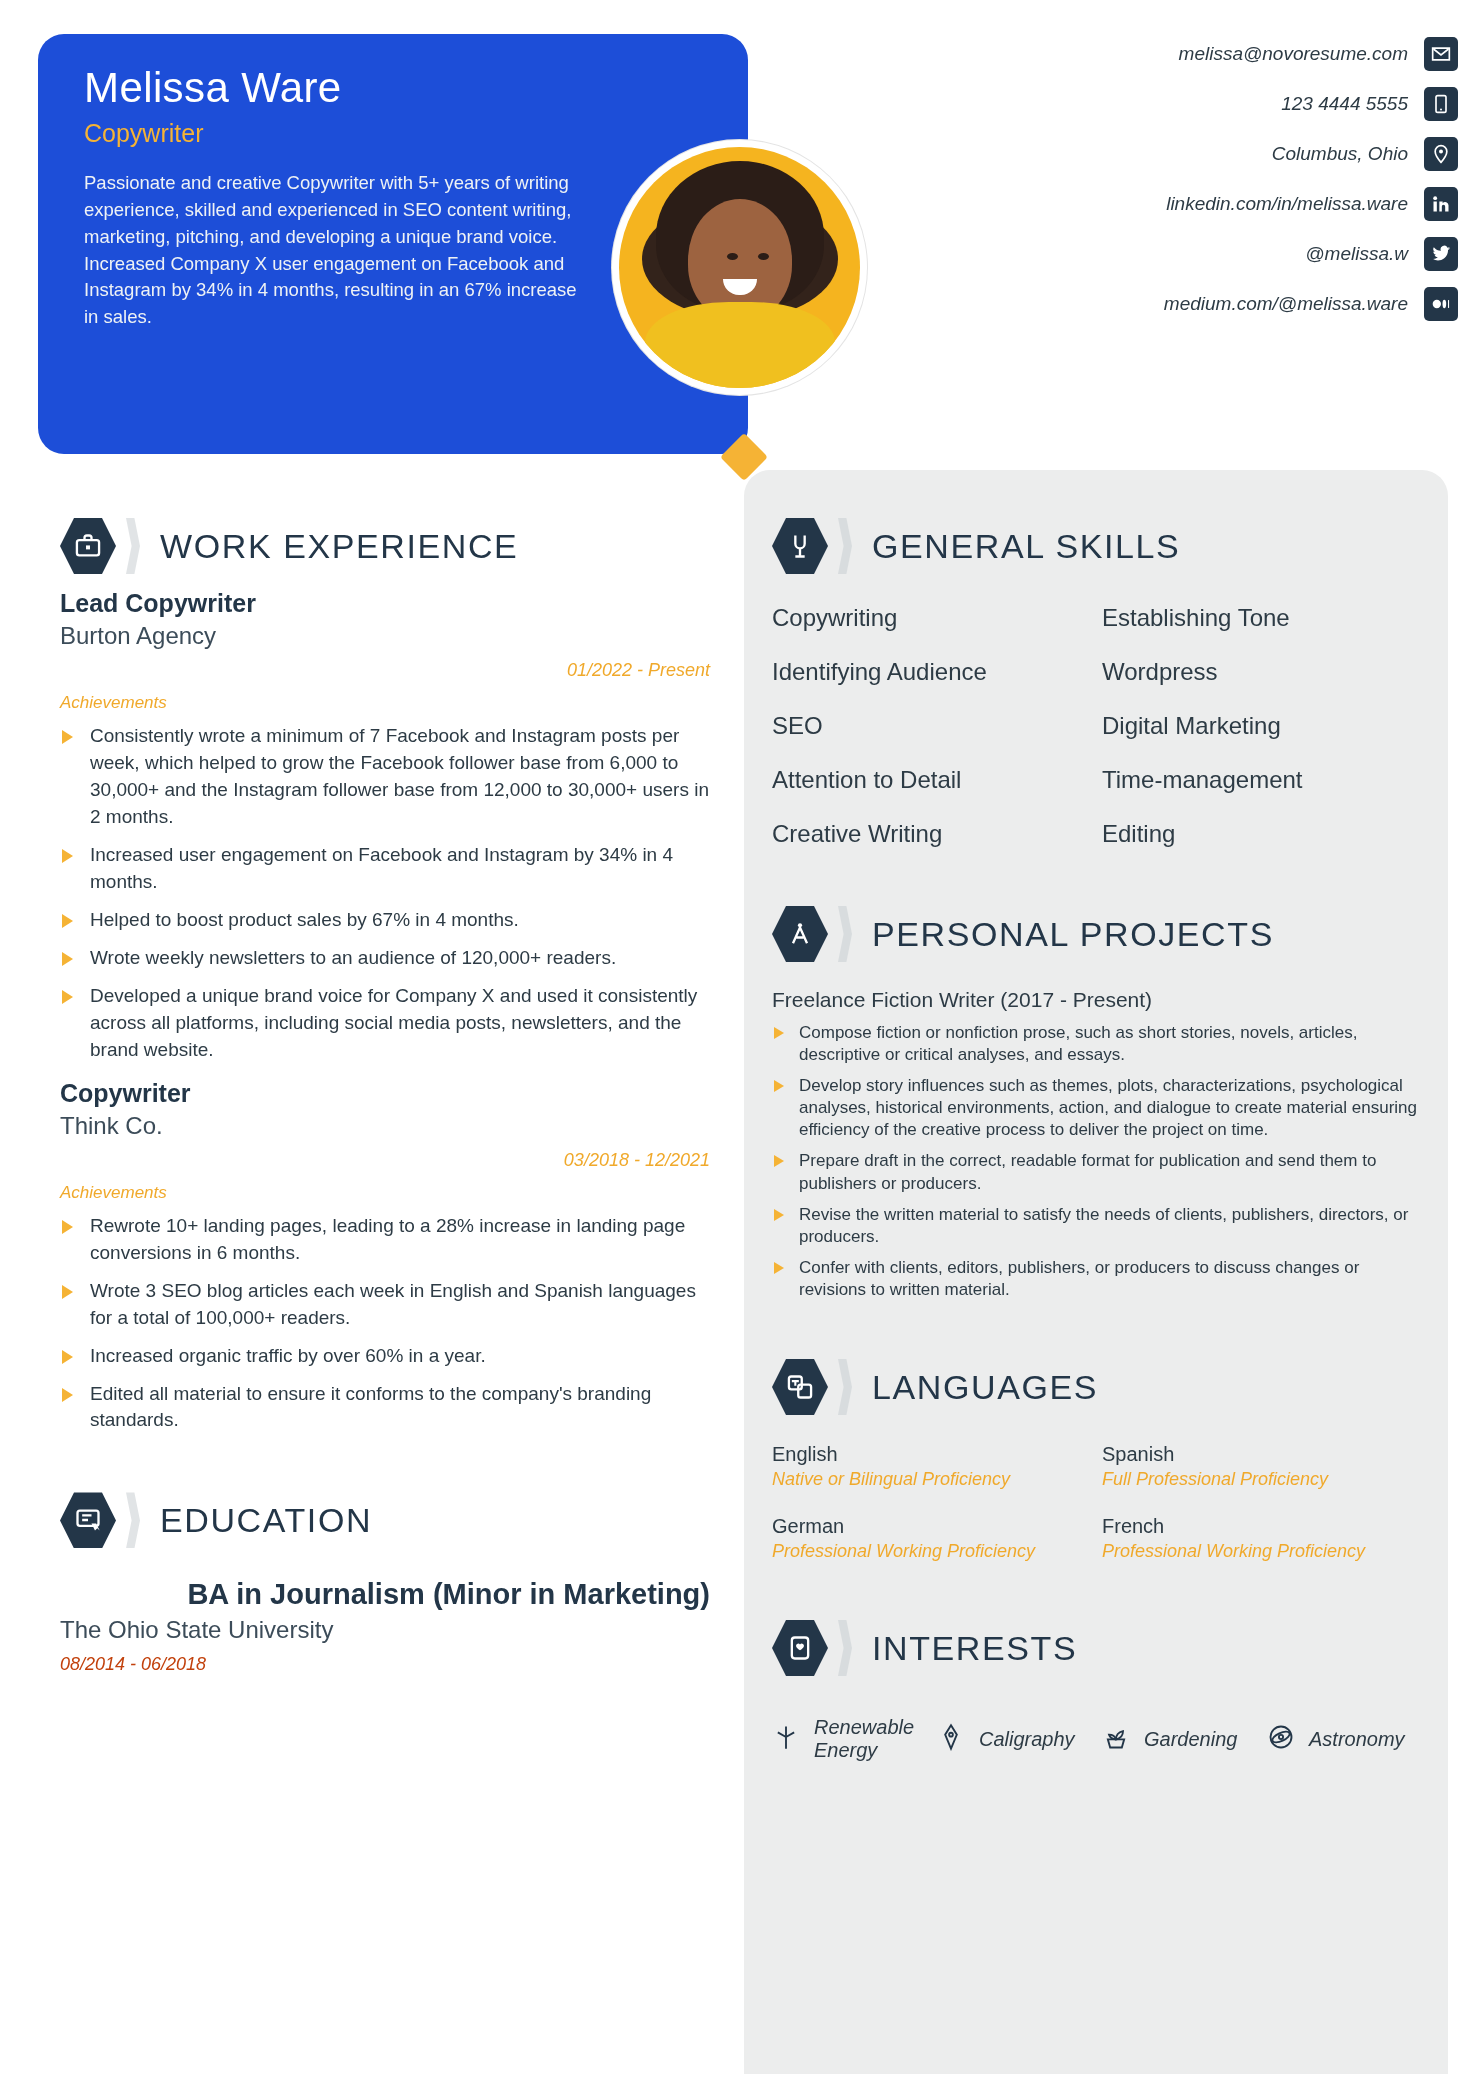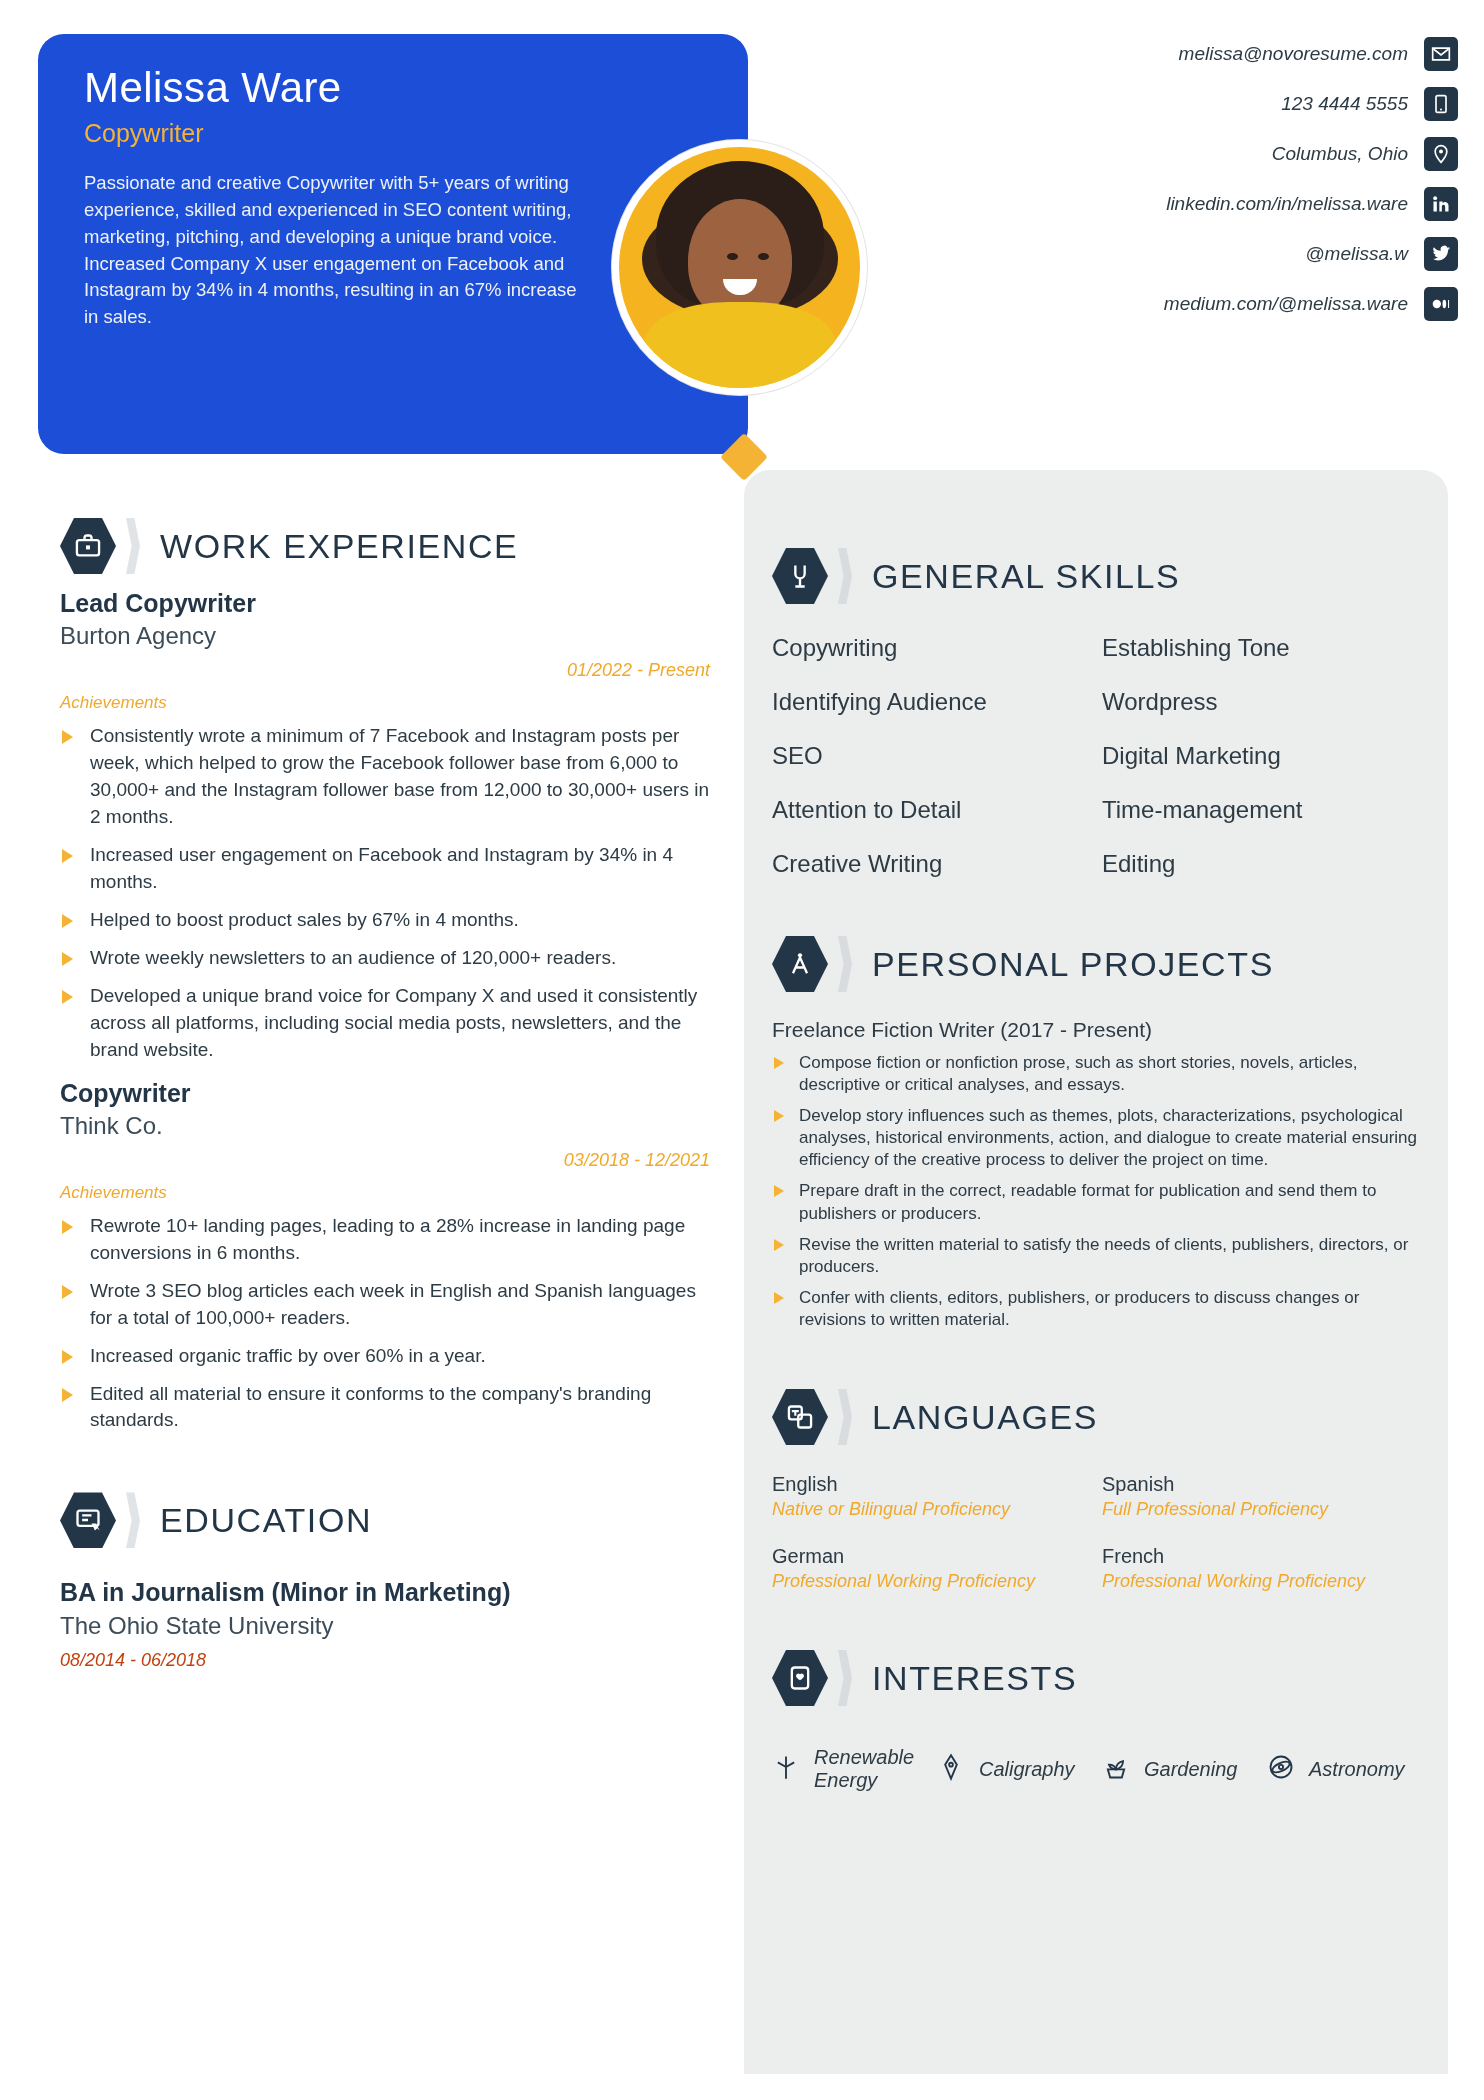--- a/index.html
+++ b/index.html
@@ -99,26 +99,26 @@
   ul.bullets li {
     position: relative; padding-left: 30px; font-size: 19px; line-height: 1.42;
     color: #2d3b45; margin-bottom: 11px;
   }
   ul.bullets li::before {
     content: ""; position: absolute; left: 2px; top: 7px;
     width: 0; height: 0; border-left: 11px solid #f5b335;
     border-top: 7px solid transparent; border-bottom: 7px solid transparent;
   }
 
-  .edu-title { font-size: 25px; font-weight: bold; color: #233648; margin-top: 30px; }
+  .edu-title { font-size: 29px; font-weight: bold; color: #233648; margin-top: 30px; text-align: right; }
   .edu-org { font-size: 24px; color: #3c4c59; margin-top: 5px; }
   .edu-date { font-size: 18px; color: #c2410c; font-style: italic; margin-top: 10px; }
 
   
-  .right-col { position: absolute; left: 772px; top: 548px; width: 650px; }
+  .right-col { position: absolute; left: 772px; top: 518px; width: 650px; }
   .skills-grid {
     display: grid; grid-template-columns: 1fr 1fr; row-gap: 26px; column-gap: 10px;
     margin-top: 30px;
   }
   .skill { font-size: 24px; color: #2d3b45; }
 
   .proj-title { font-size: 21px; color: #2d3b45; margin-top: 26px; }
   ul.bullets.tight li { font-size: 17px; line-height: 1.3; margin-bottom: 9px; padding-left: 27px; }
   ul.bullets.tight li::before { top: 5px; border-left-width: 10px; border-top-width:6px; border-bottom-width:6px; }
 

